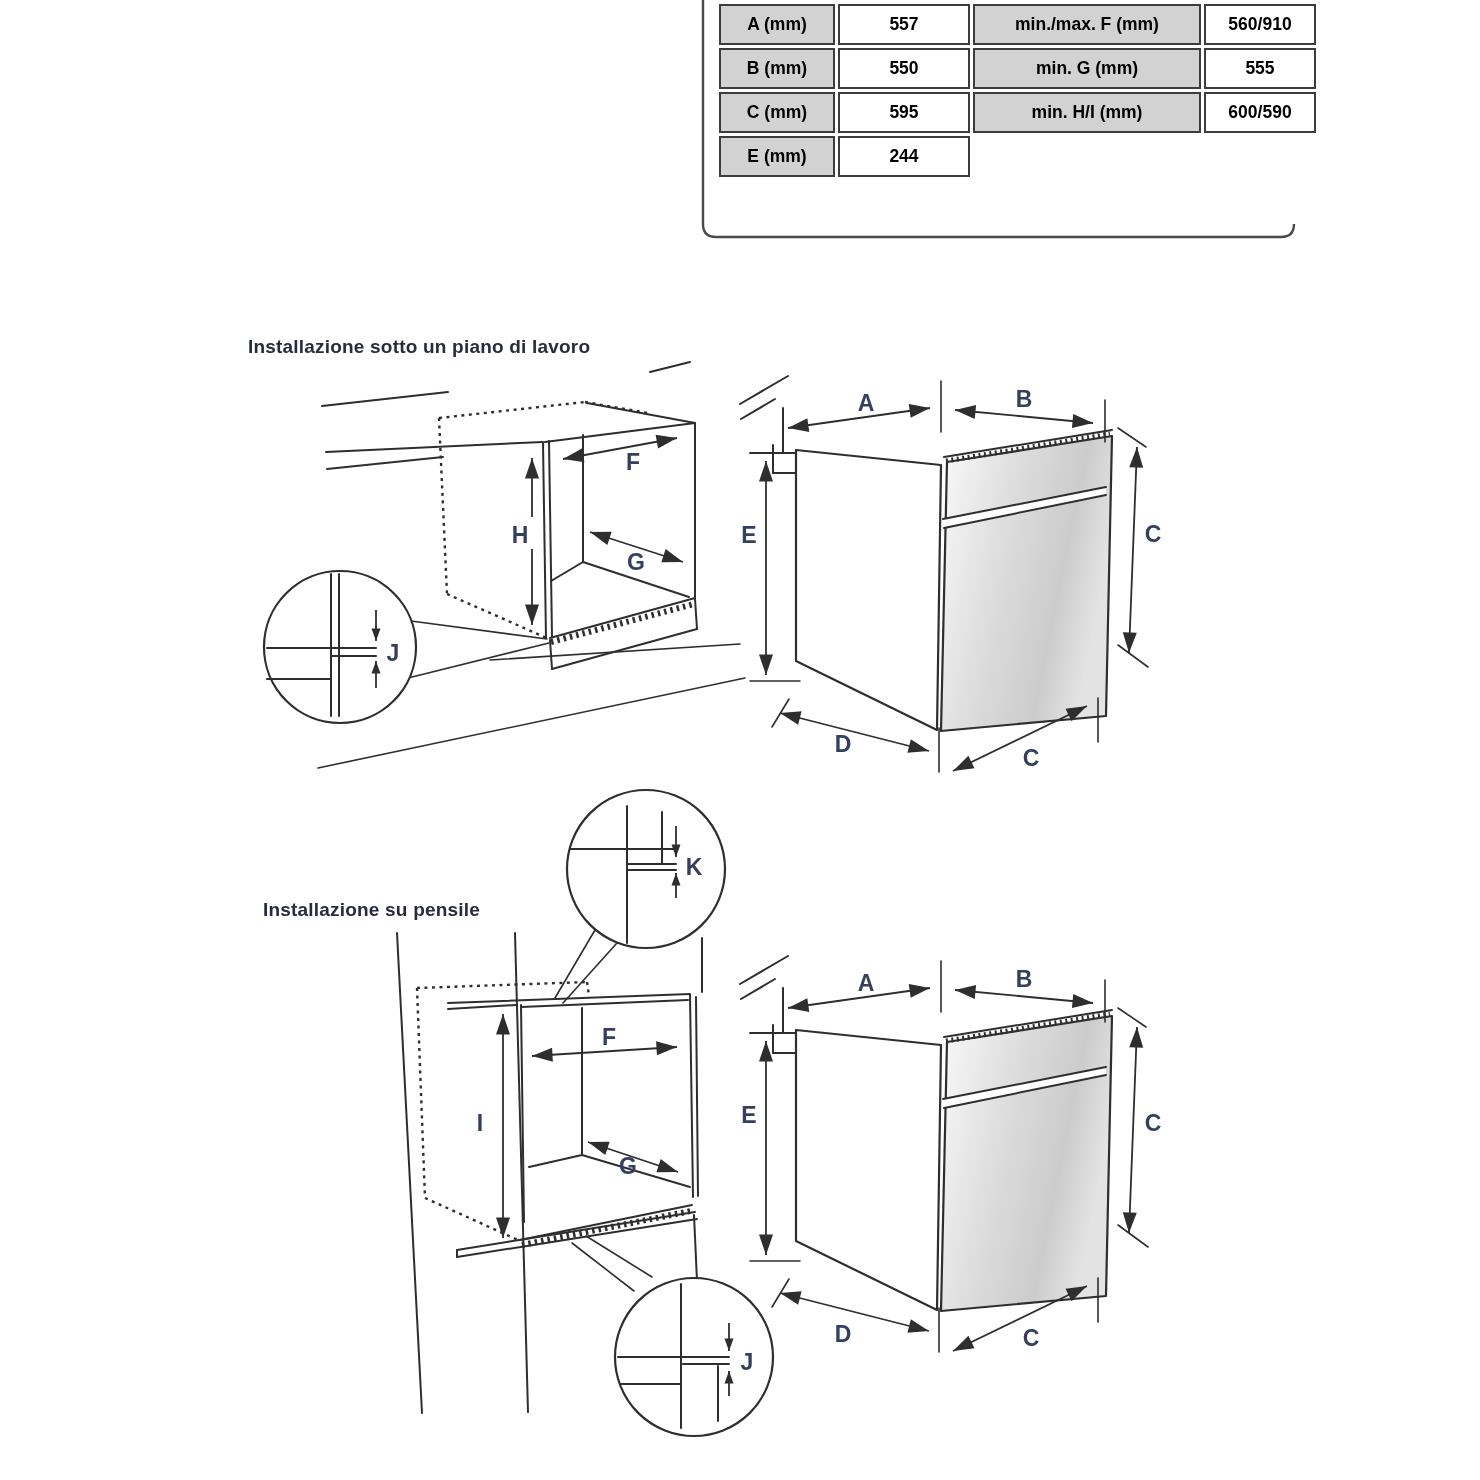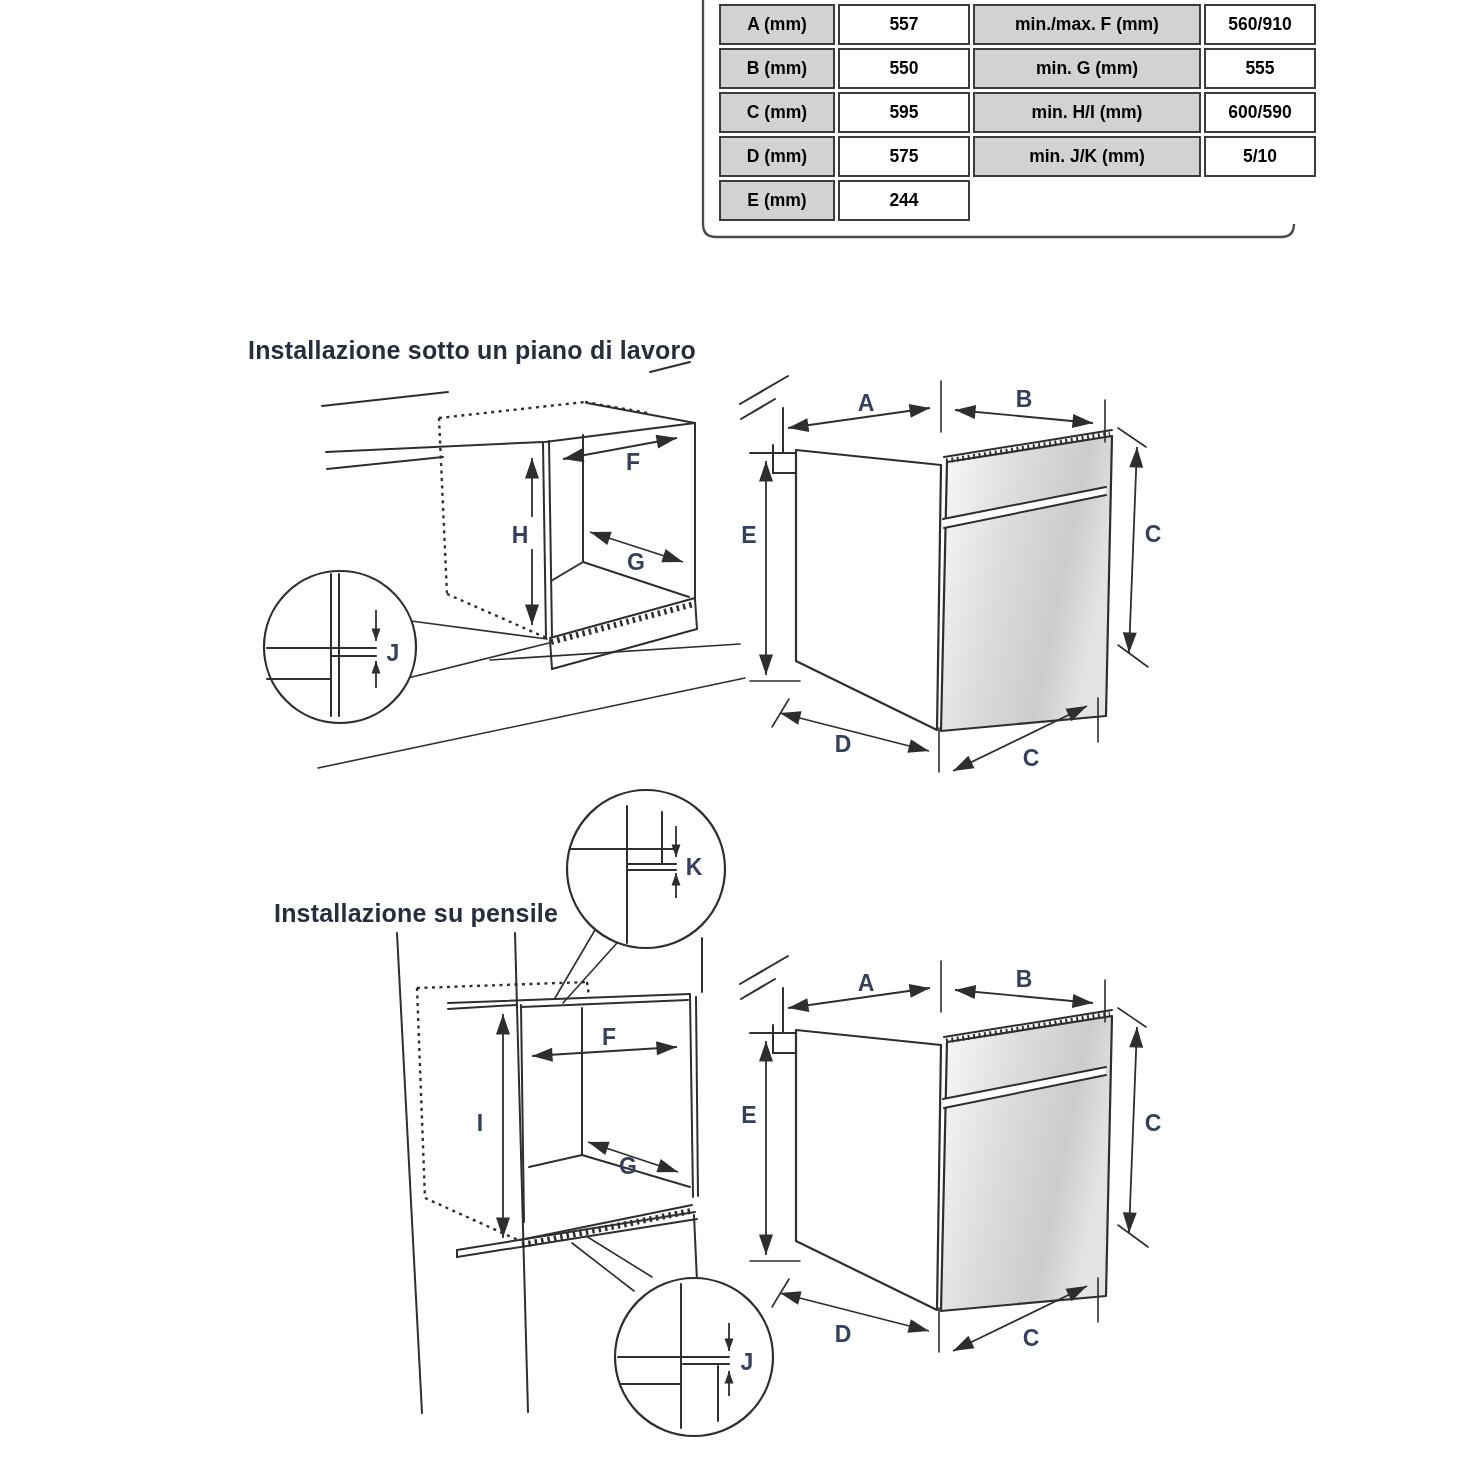--- a/index.html
+++ b/index.html
@@ -9,23 +9,23 @@
   .dim-table-wrap{position:absolute;left:716px;top:1px;}
   table.dims{border-collapse:separate;border-spacing:3px;}
   table.dims td{height:37px;padding:0 6px;text-align:center;vertical-align:middle;
 - font-weight:bold;}
   table.dims td{font-weight:bold;font-size:17.5px;color:#000000;}
   td.lab{background:#d2d2d2;border:2px solid #3c3c3c;}
   td.val{background:#ffffff;border:2px solid #3c3c3c;margin-left:13px;}
   td.ghost{background:transparent;border:none;}
   .w1{width:100px}.w2{width:116px}.w3{width:212px}.w4{width:96px}
   
-  .sec-title{position:absolute;font-size:25px;font-weight:bold;color:#272c3e;letter-spacing:.2px;white-space:nowrap;}
+  .sec-title{position:absolute;font-size:19px;font-weight:bold;color:#272c3e;letter-spacing:.2px;white-space:nowrap;}
   #title1{left:248px;top:336px;}
-  #title2{left:274px;top:899px;}
+  #title2{left:263px;top:899px;}
   
   .ln{stroke:#2e2e2e;stroke-width:2;fill:none;stroke-linecap:round;}
   .lnt{stroke:#2e2e2e;stroke-width:1.6;fill:none;stroke-linecap:round;}
   .dsh{stroke:#2e2e2e;stroke-width:2.4;stroke-dasharray:3 4.5;fill:none;}
   .hatch{stroke:#2e2e2e;stroke-width:6;stroke-dasharray:2.5 4;fill:none;}
   .vent{stroke:#2e2e2e;stroke-width:5;stroke-dasharray:2 3.5;fill:none;}
   .face{fill:#ffffff;stroke:#2e2e2e;stroke-width:2.2;stroke-linejoin:round;}
   .door{fill:url(#doorGrad);stroke:#2e2e2e;stroke-width:2.2;stroke-linejoin:round;}
   .balloon{fill:#ffffff;stroke:#2e2e2e;stroke-width:2.2;}
   .dim{stroke:#2e2e2e;stroke-width:1.8;fill:none;marker-start:url(#mA);marker-end:url(#mA);}
@@ -54,26 +54,20 @@
         <td class="lab w3">min. G (mm)</td>
         <td class="val w4">555</td>
       </tr>
       <tr>
         <td class="lab w1">C (mm)</td>
         <td class="val w2">595</td>
         <td class="lab w3">min. H/I (mm)</td>
         <td class="val w4">600/590</td>
       </tr>
       <tr>
-        <td class="lab w1">D (mm)</td>
-        <td class="val w2">575</td>
-        <td class="lab w3">min. J/K (mm)</td>
-        <td class="val w4">5/10</td>
-      </tr>
-      <tr>
         <td class="lab w1">E (mm)</td>
         <td class="val w2">244</td>
         <td class="ghost w3"></td>
         <td class="ghost w4"></td>
       </tr>
     </tbody>
       </table>
   </div>
 
   <div class="sec-title" id="title1">Installazione sotto un piano di lavoro</div>

